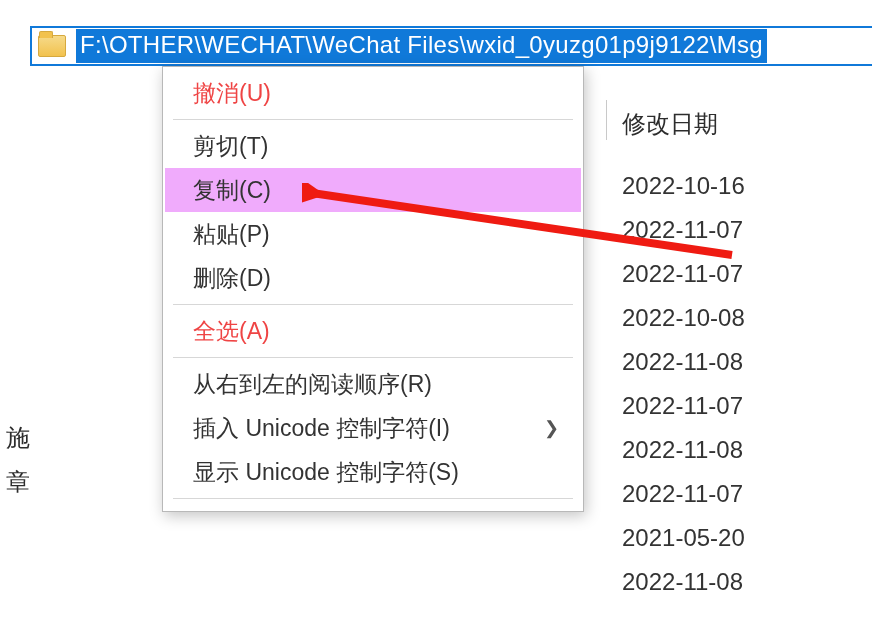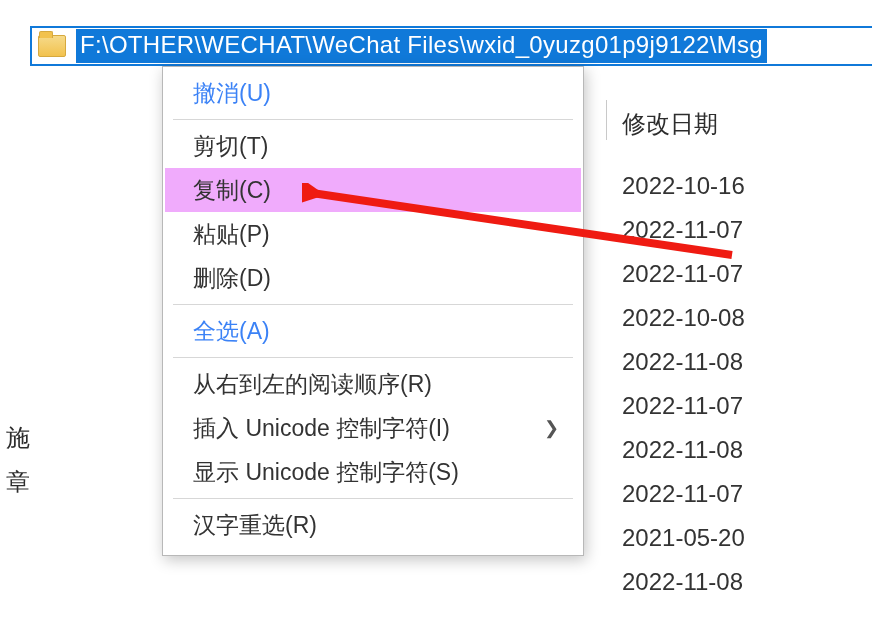--- a/index.html
+++ b/index.html
@@ -62,21 +62,21 @@
   .ctx-item {
     display: flex;
     align-items: center;
     height: 44px;
     padding-left: 28px;
     font-size: 23px;
     color: #333;
     position: relative;
     cursor: default;
   }
-  .ctx-item.disabled { color: #3b82f6; }
+  .ctx-item.disabled { color: #ef4444; }
   .ctx-item.highlight { background: #f0abfc; }
   .ctx-sep {
     height: 1px;
     background: #d7d7d7;
     margin: 4px 8px;
   }
   .ctx-item .sub-arrow {
     position: absolute;
     right: 22px; top: 50%;
     transform: translateY(-50%);
@@ -143,21 +143,20 @@
   <div class="ctx-sep"></div>
   <div class="ctx-item disabled">全选(A)</div>
   <div class="ctx-sep"></div>
   <div class="ctx-item">从右到左的阅读顺序(R)</div>
   <div class="ctx-item">
     <span>插入 Unicode 控制字符(I)</span>
     <span class="sub-arrow">❯</span>
   </div>
   <div class="ctx-item">显示 Unicode 控制字符(S)</div>
   <div class="ctx-sep"></div>
-  <div class="ctx-item">汉字重选(R)</div>
 </div>
 
 <div class="date-header">修改日期</div>
 
 <div class="dates">
   <div>2022-10-16</div>
   <div>2022-11-07</div>
   <div>2022-11-07</div>
   <div>2022-10-08</div>
   <div>2022-11-08</div>

